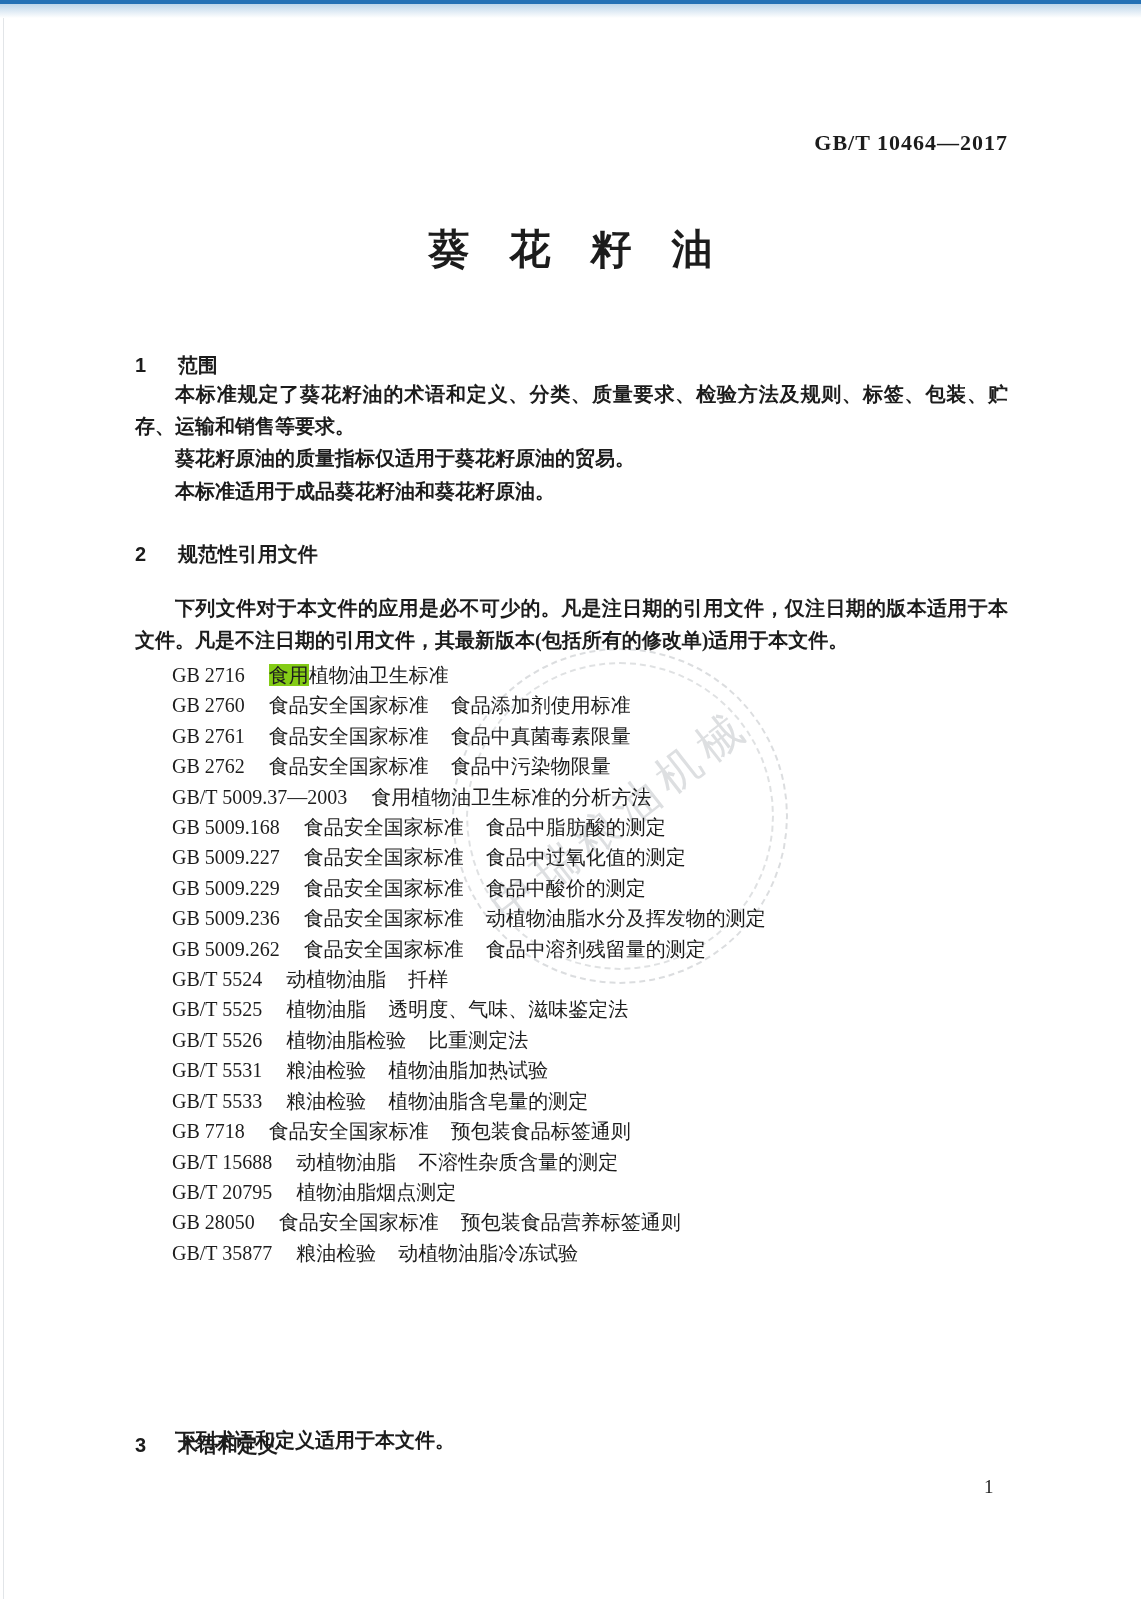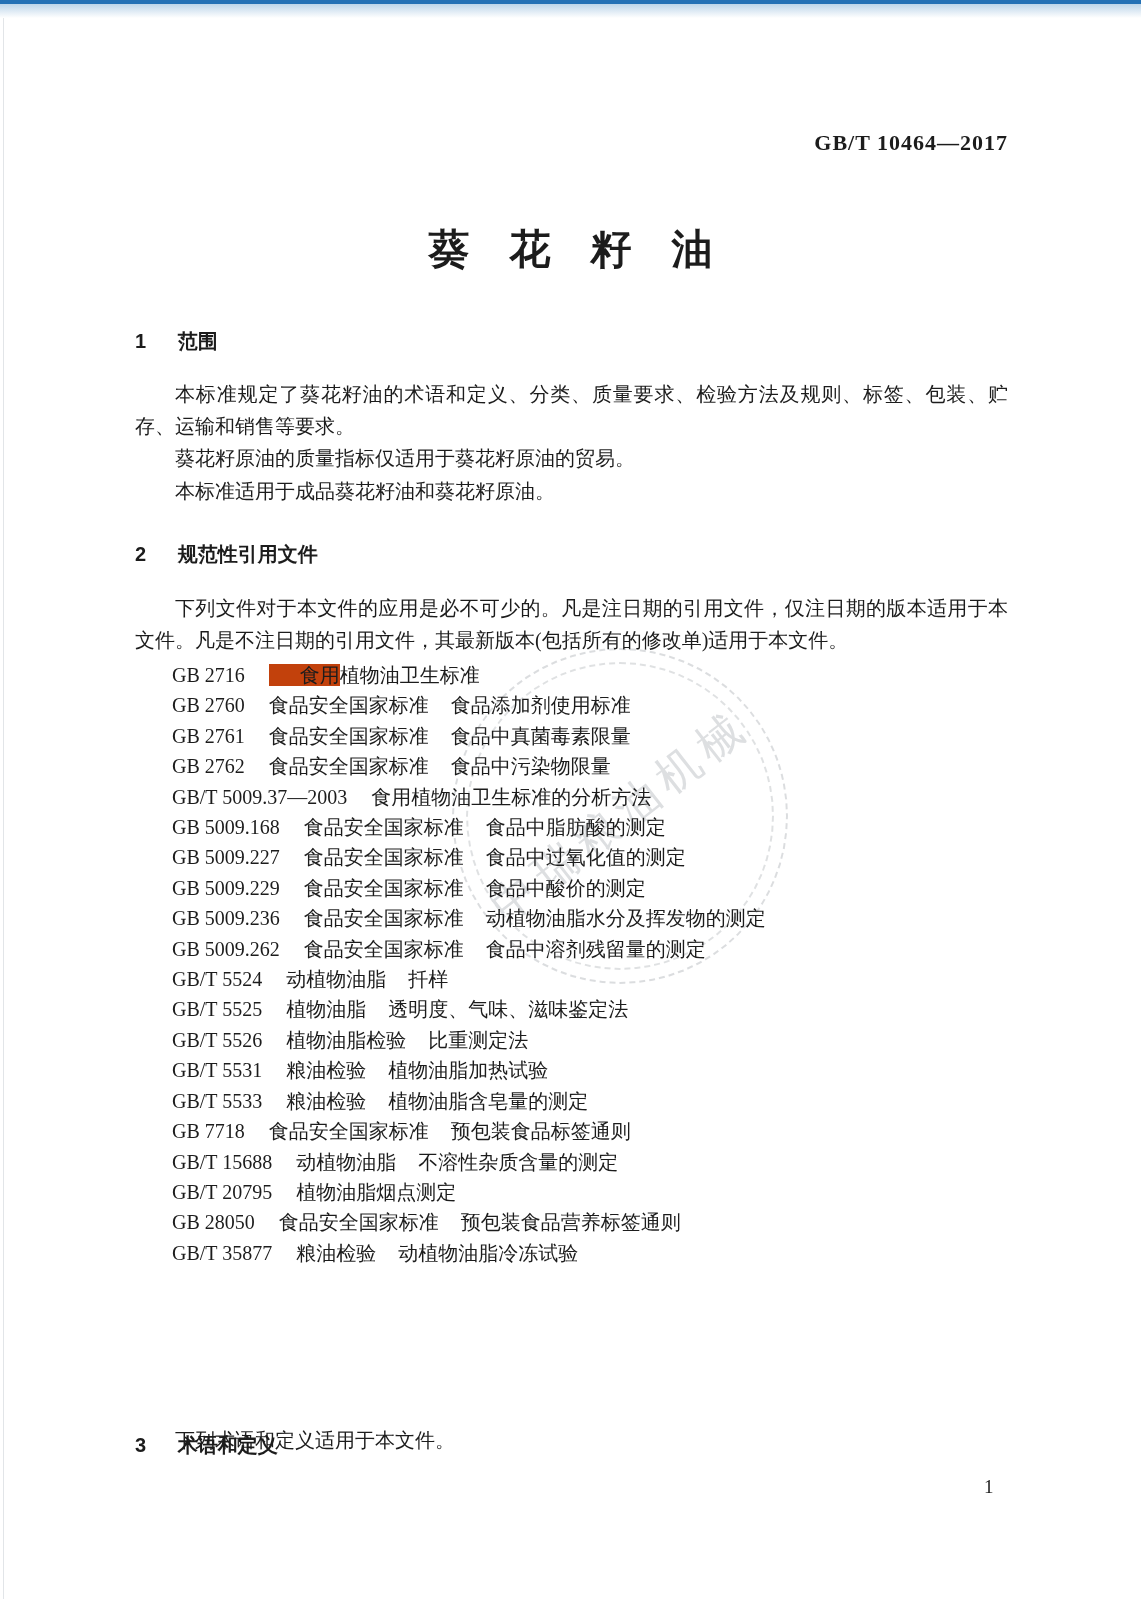--- a/index.html
+++ b/index.html
@@ -31,38 +31,38 @@
 
   .doc-title{position:absolute;top:222px;left:0;width:100%;
     text-align:center;font-size:41px;font-weight:bold;
     letter-spacing:40px;text-indent:40px;margin:0;}
 
   .sec-heading{position:absolute;left:135px;
     font-family:"Liberation Sans","DejaVu Sans",sans-serif;
     font-size:20px;font-weight:bold;line-height:26px;margin:0;}
   .sec-heading .sec-num{display:inline-block;}
   .sec-heading .sec-label{display:inline-block;margin-left:26px;}
-  .h-sec1{top:328px;}
+  .h-sec1{top:352px;}
   .h-sec2{top:541px;}
   .h-sec3{top:1432px;}
 
   .body-block{position:absolute;left:135px;width:873px;
     font-size:20px;line-height:32.2px;text-align:justify;}
-  .body-block p{margin:0;text-indent:2em;}
+  .body-block p{margin:0;text-indent:2em;font-weight:bold;}
   .b-sec1{top:378px;}
   .b-sec2{top:592px;}
   .b-sec3{top:1424px;text-align:left;}
 
   .refs{position:absolute;left:172px;top:660px;width:840px;
     list-style:none;margin:0;padding:0;
     font-size:20px;line-height:30.4px;}
   .refs li{white-space:nowrap;}
   .ref-code{margin-right:24px;}
   .ref-title .gap{display:inline-block;width:22px;}
-  .hl{background:#c2410c;padding-left:31px;}
+  .hl{background:#84cc16;}
 
   .page-number{position:absolute;left:984px;top:1476px;font-size:19px;}
 </style>
 </head>
 <body>
 
 <div class="page">
 
   <div class="top-bar"></div>
   <div class="top-fade"></div>

